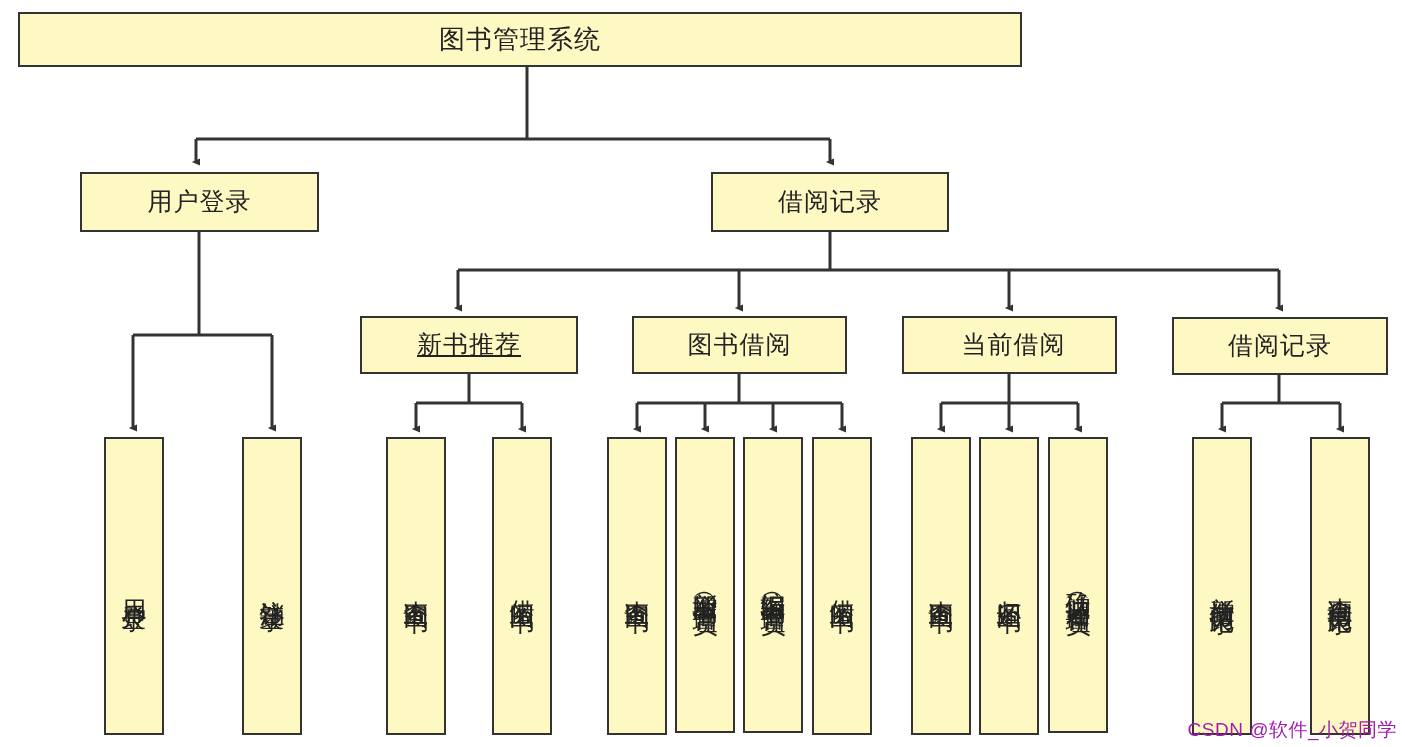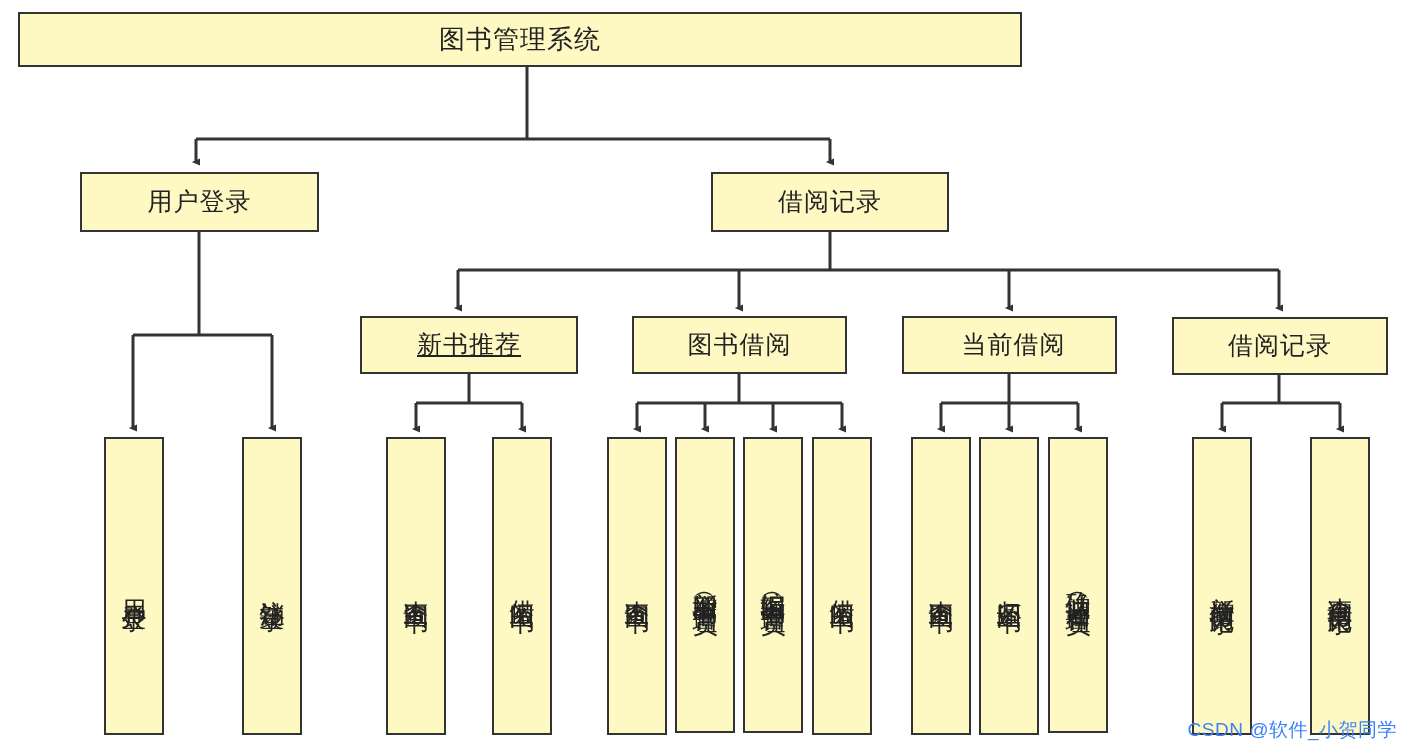--- a/index.html
+++ b/index.html
@@ -55,21 +55,21 @@
     white-space: nowrap;
   }
   .node.v span {
     display: inline-block;
   }
   .watermark {
     position: absolute;
     right: 8px;
     bottom: 4px;
     font-size: 19px;
-    color: #3b82f6;
+    color: #a21caf;
     letter-spacing: 0.5px;
     white-space: nowrap;
   }
 </style>
 </head>
 <body>
 
 <div id="canvas">
 
   <svg id="edges" viewBox="0 0 1405 747">

